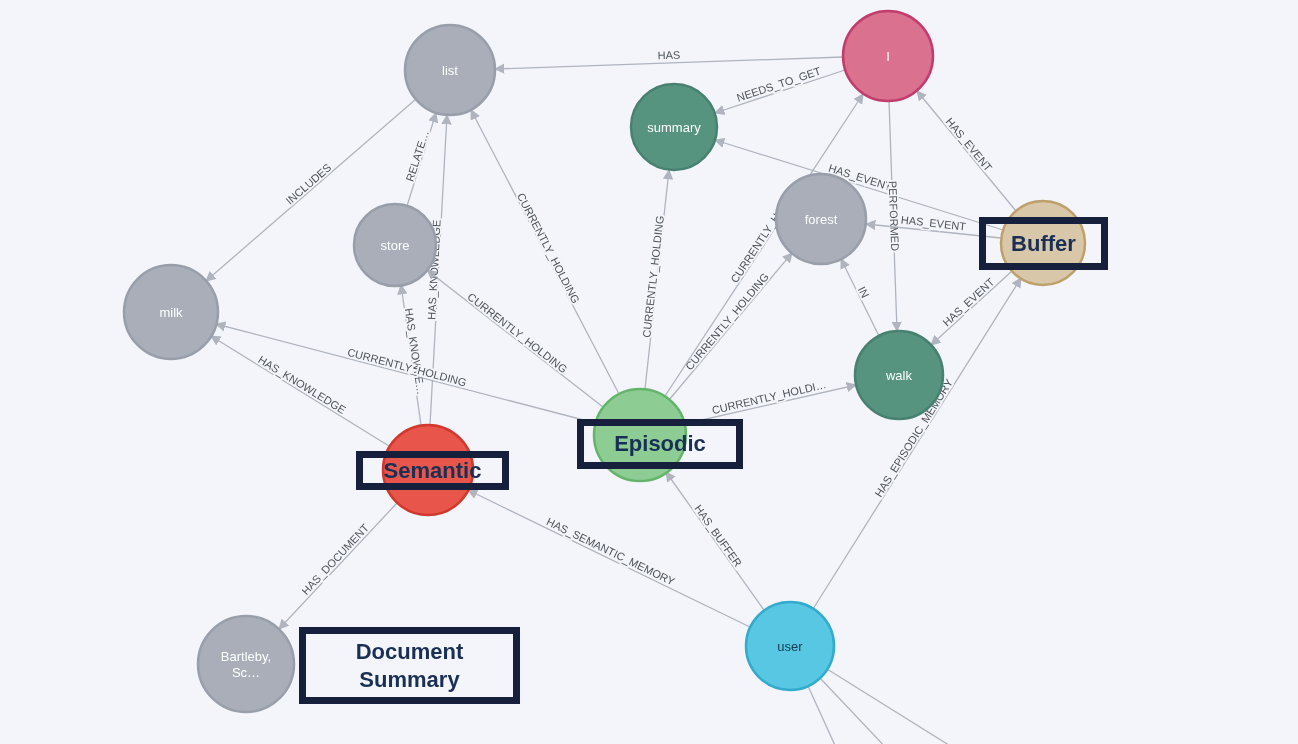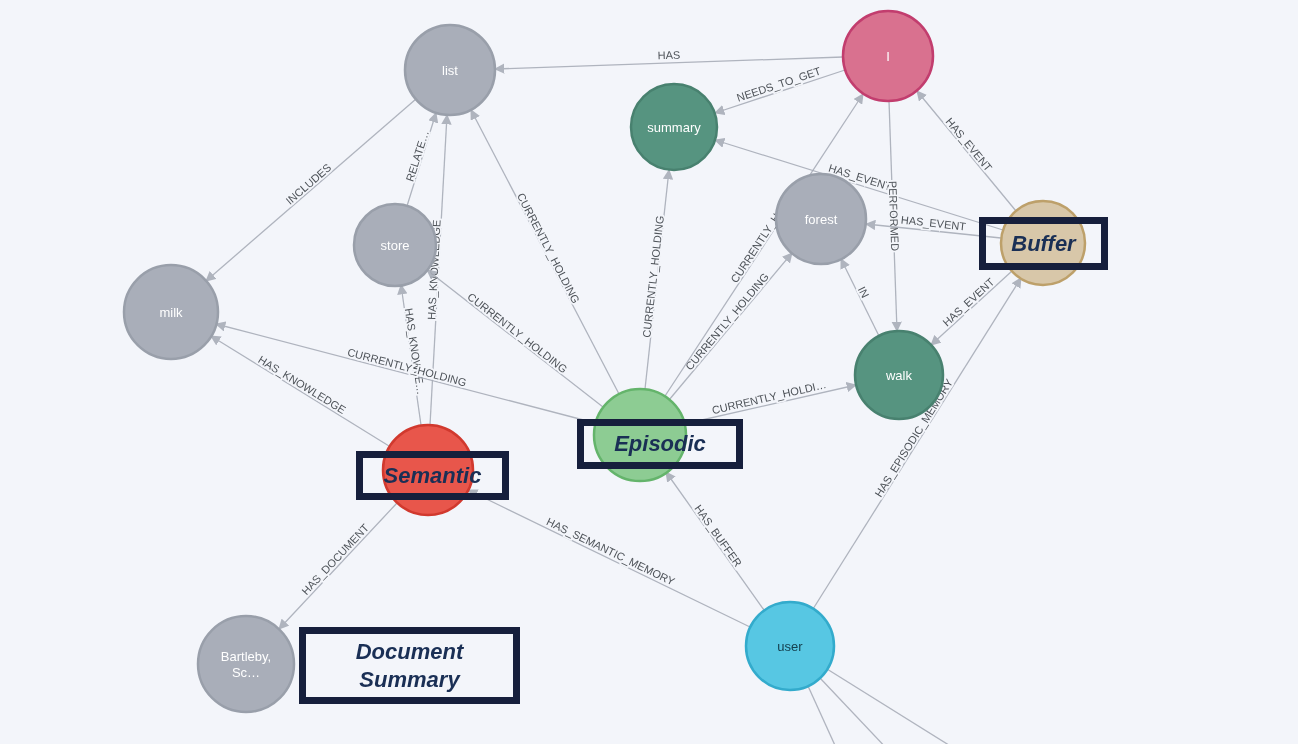--- a/index.html
+++ b/index.html
@@ -41,21 +41,20 @@
     display: flex;
     align-items: center;
     justify-content: center;
     border: 7px solid var(--annotation_border, #161F3C);
     color: var(--annotation_text, #1A2F55);
     font-weight: bold;
     font-size: 22px;
     line-height: 1.25;
     text-align: center;
     background: transparent;
-    font-style: italic;
   }
 </style>
 </head>
 <body>
 
 <div class="canvas">
   <svg width="1298" height="744" viewBox="0 0 1298 744">
     <defs>
       <marker id="arrow" viewBox="0 0 10 10" refX="9" refY="5" markerWidth="8" markerHeight="8" orient="auto">
         <path d="M0,0 L10,5 L0,10 z"></path>
@@ -254,16 +253,16 @@
         <text x="246" y="661" fill="#FFFFFF">Bartleby,</text>
         <text x="246" y="677" fill="#FFFFFF">Sc…</text>
       </g>
     </g>
   </svg>
 
   <div class="annotation" style="left:979px; top:217px; width:129px; height:53px;">Buffer</div>
 
   <div class="annotation" style="left:577px; top:419px; width:166px; height:50px;">Episodic</div>
 
-  <div class="annotation" style="left:356px; top:451px; width:153px; height:49px;text-align:center;">Semantic</div>
+  <div class="annotation" style="left:356px; top:451px; width:153px; height:39px;text-align:center;">Semantic</div>
 
   <div class="annotation" style="left:299px; top:627px; width:221px; height:77px; padding:0 30px;">Document Summary</div>
 </div>
 
 </body></html>

